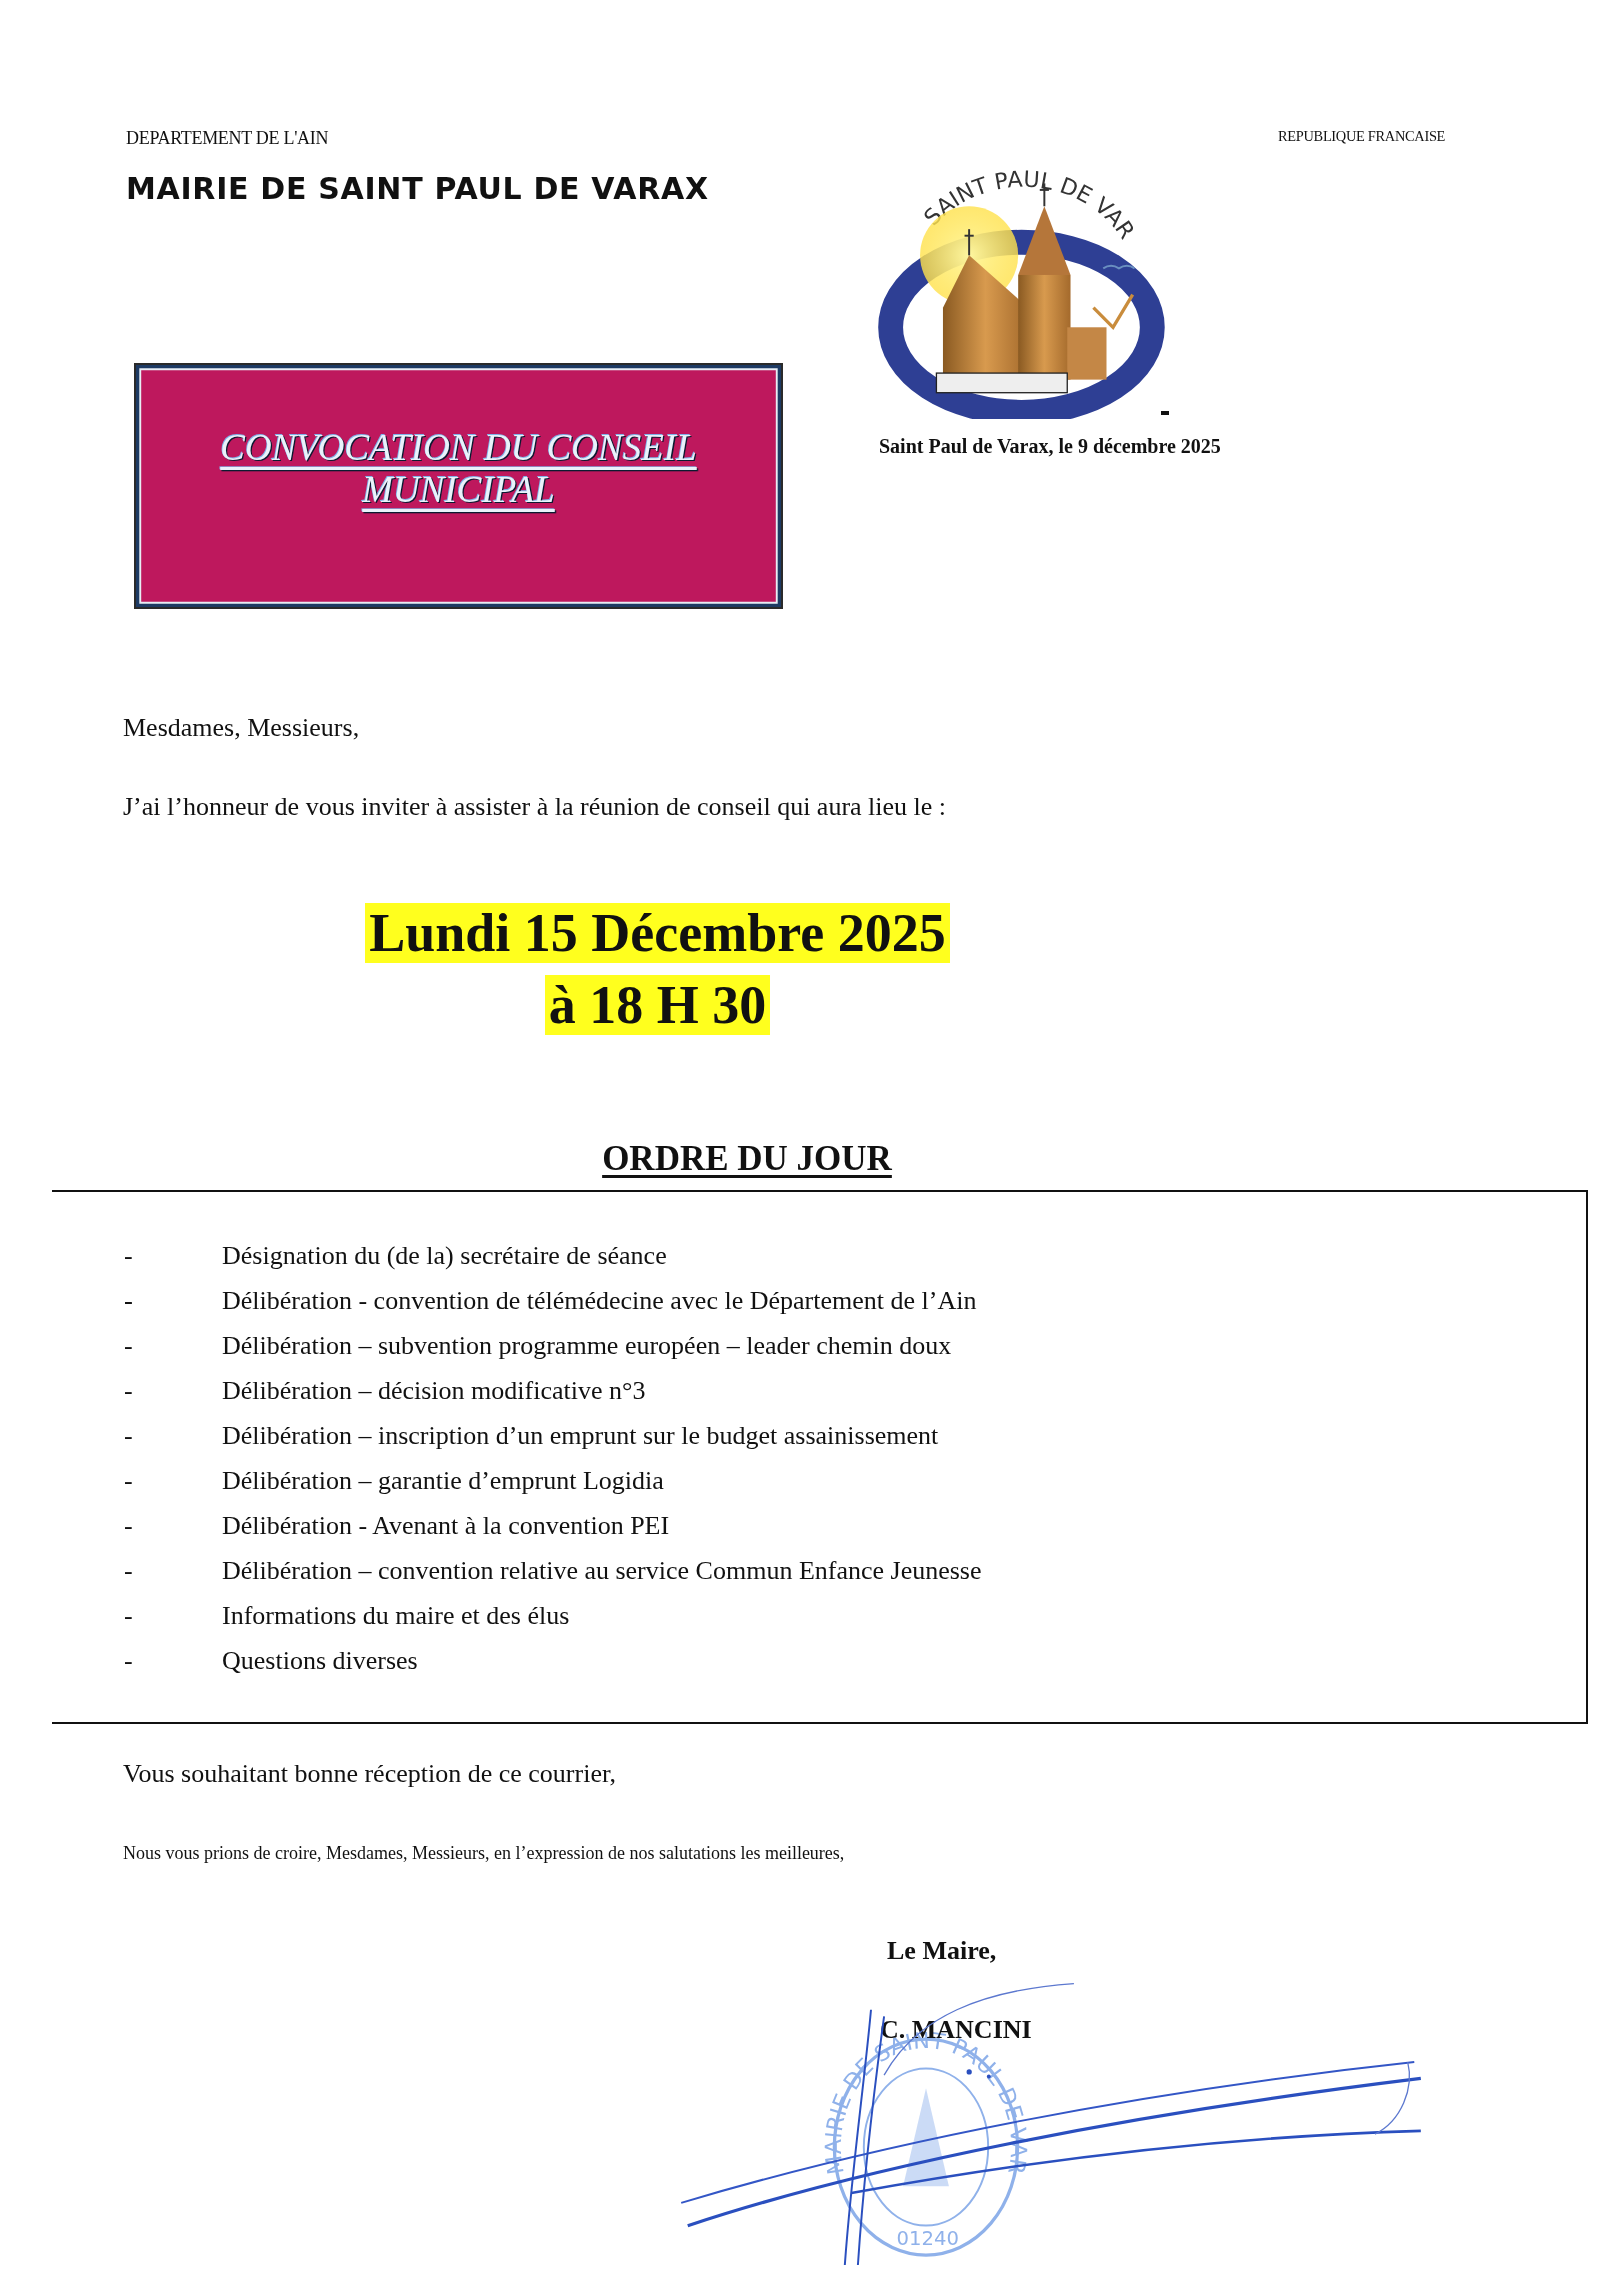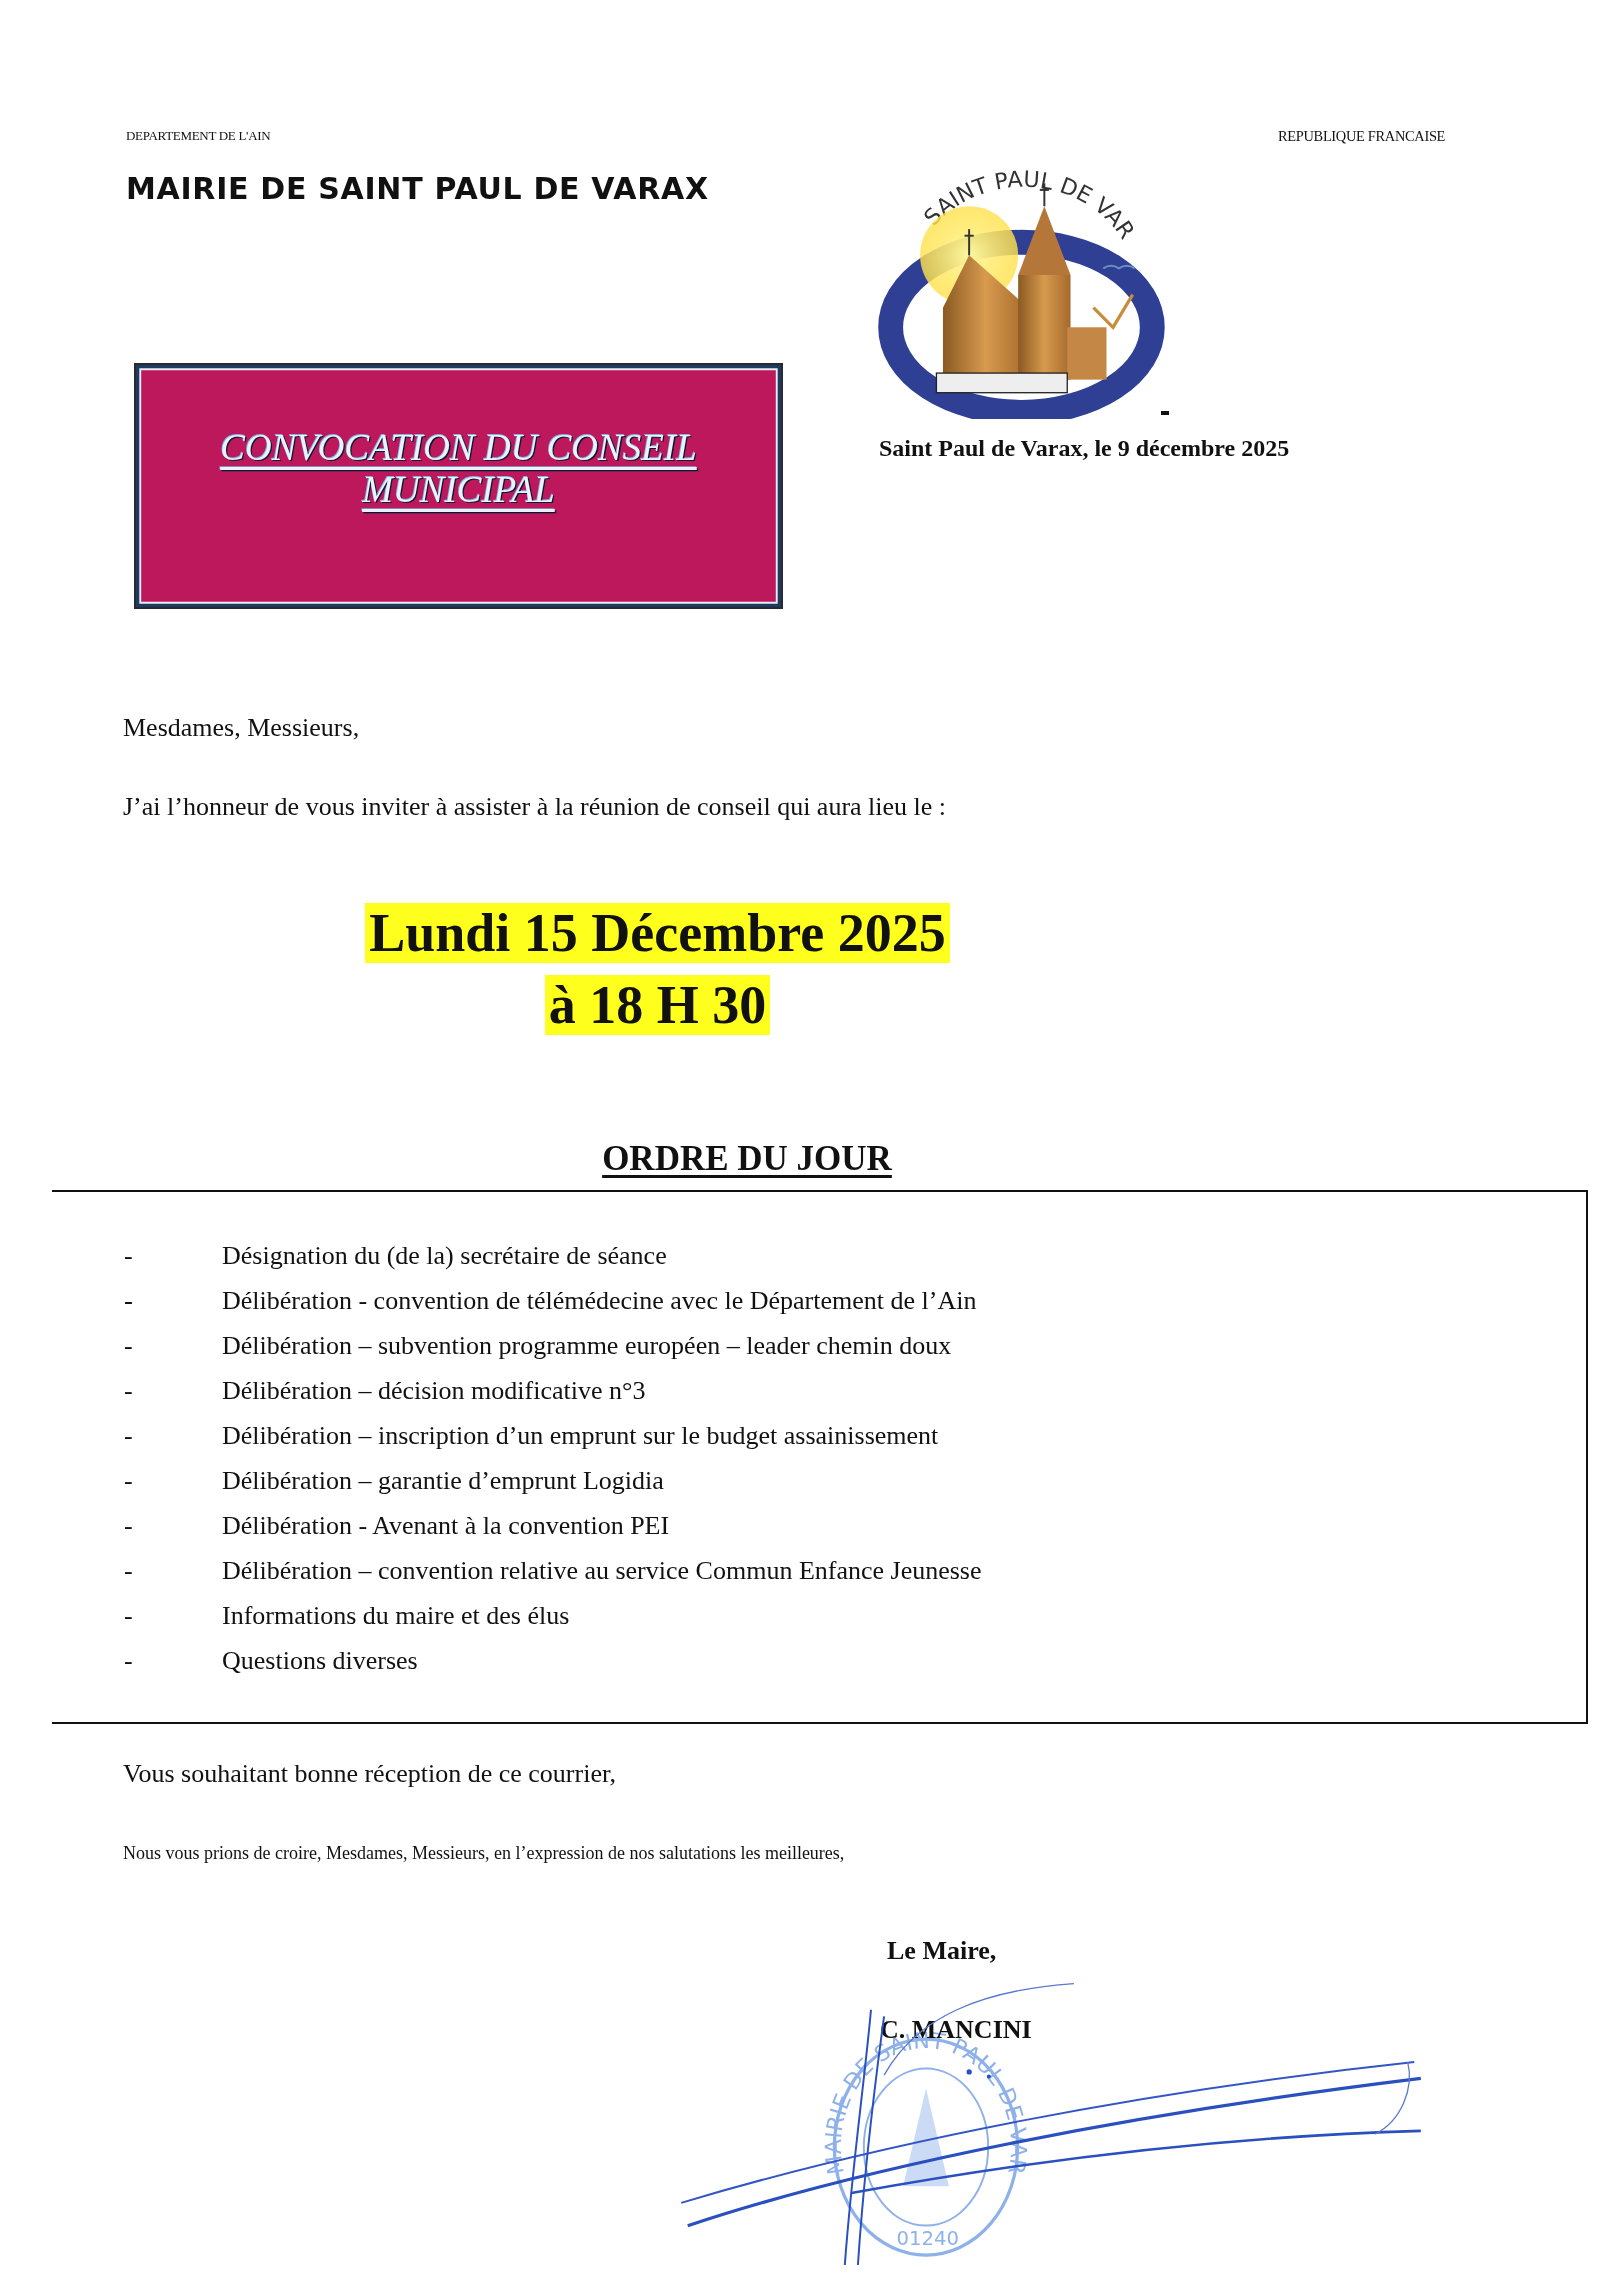--- a/index.html
+++ b/index.html
@@ -1,37 +1,37 @@
 <!DOCTYPE html>
 <html style="font-size:10.5px"><head>
 <meta charset="utf-8">
 <style>
   html, body { margin: 0; padding: 0; background: #ffffff; }
   body { width: 1623px; height: 2295px; position: relative; overflow: hidden;
          font-family: "Liberation Serif", "DejaVu Serif", serif; color: #111; }
   .abs { position: absolute; }
 
-  .dept { left: 126px; top: 128px; font-size: 13px; letter-spacing: -0.3px; }
+  .dept { left: 126px; top: 128px; font-size: 18px; letter-spacing: -0.3px; }
   .republique { left: 1278px; top: 128px; font-size: 14.4px; letter-spacing: -0.3px; }
   .mairie { left: 126px; top: 171px; font-family: "DejaVu Sans", sans-serif; font-weight: bold;
             font-size: 30px; letter-spacing: 0.7px; }
 
   .logo { left: 871px; top: 144px; width: 314px; height: 275px; }
   .logo-dash { left: 1161px; top: 411px; width: 7.9px; height: 3.9px; background: #111; }
 
   .title-box { left: 134px; top: 363px; width: 645px; height: 242px;
                background: #be185d; border: 2.6px solid #2a2a2a;
                box-shadow: inset 0 0 0 3.3px #1d3a63, inset 0 0 0 5.2px #e9eef5; }
   .title-text { position: absolute; left: 0; right: 0; top: 62px; text-align: center;
                 font-family: "Liberation Serif", serif; font-style: italic; font-size: 37px;
                 line-height: 42px; color: #eaf2fb;
                 text-shadow: 1.3px 1.3px 0 #0b1a30, -0.7px -0.7px 0 #7fb3e8; }
   .title-text span { text-decoration: underline; text-decoration-thickness: 2.6px; text-underline-offset: 6.5px; }
 
-  .date-line { left: 879px; top: 435px; font-size: 24px; font-weight: bold; }
+  .date-line { left: 879px; top: 435px; font-size: 20px; font-weight: bold; }
 
   .salutation { left: 123px; top: 713px; font-size: 26px; }
   .intro { left: 123px; top: 792px; font-size: 26px; }
 
   .event { left: 0; width: 1315px; top: 897px; text-align: center; font-weight: bold; font-size: 54px; line-height: 72px; }
   .event .hl { background: #ffff1e; padding: 0 3.9px; }
 
   .ordre { left: 0; width: 1494px; top: 1139px; text-align: center; font-weight: bold; font-size: 35px;
            text-decoration: underline; text-decoration-thickness: 3.3px; text-underline-offset: 5.2px; }
 

